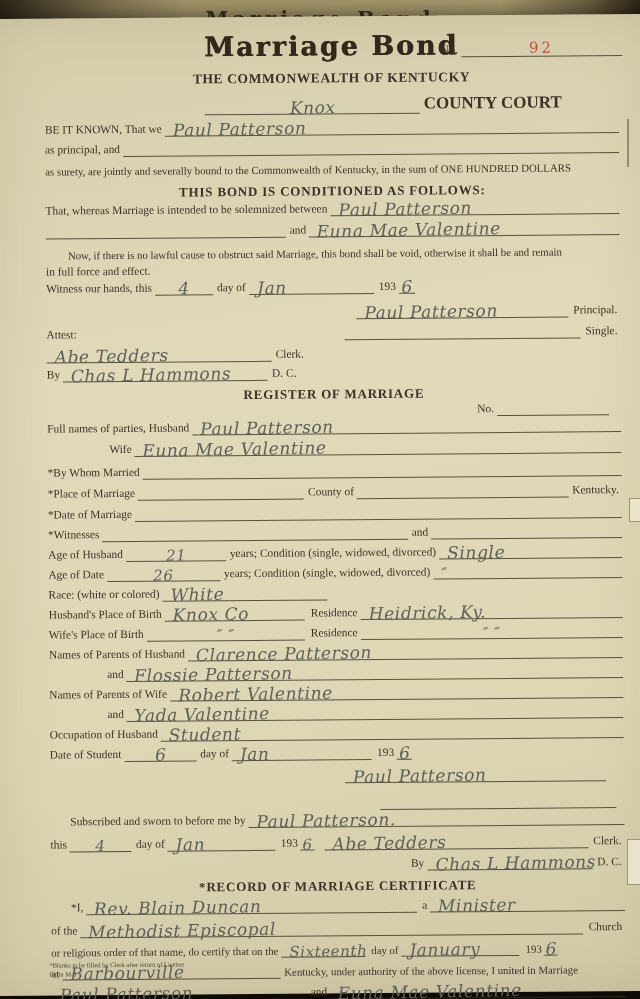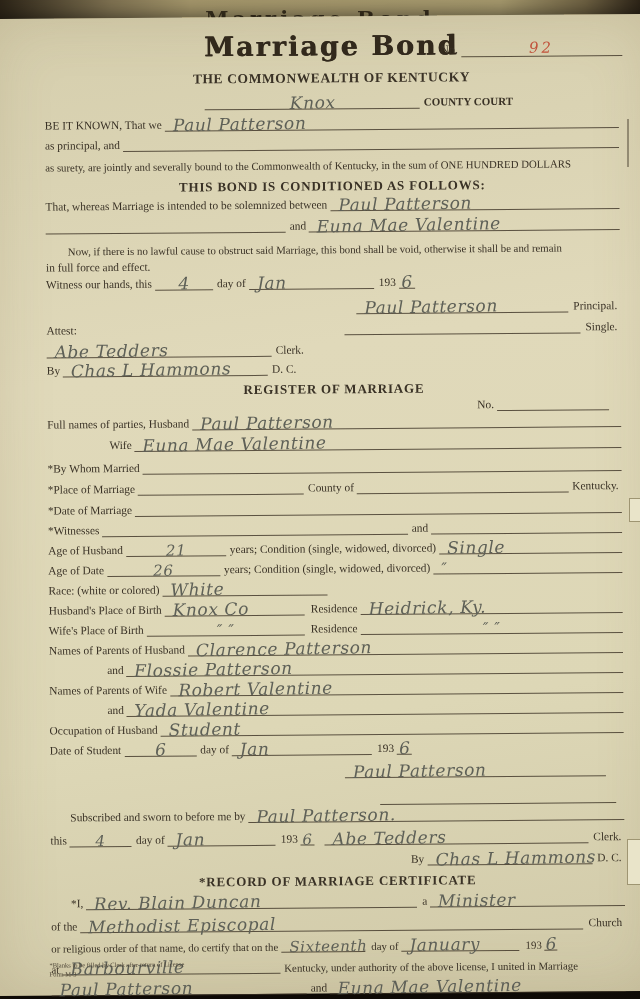--- a/index.html
+++ b/index.html
@@ -27,21 +27,21 @@
     color:#5e6057;font-size:15px;line-height:1;white-space:nowrap;letter-spacing:.6px;
     transform:rotate(-.6deg);}
   .hw.big{font-size:17px;}
   .hw.ctr{left:50%;transform:translateX(-50%) rotate(-.6deg);}
   .title{ text-align:center;font-weight:bold;font-size:27px;letter-spacing:2px;margin-top:8px;
     font-family:"DejaVu Serif",serif;color:#32291c;text-shadow:.6px 0 0 #32291c;}
   .subhead{text-align:center;font-weight:bold;font-size:13.5px;letter-spacing:.6px;margin-top:9px;}
   .sechead{text-align:center;font-weight:bold;font-size:13px;letter-spacing:.8px;}
   .bold{font-weight:bold;}
   .stamp{position:absolute;left:50%;transform:translateX(-50%);bottom:-1px;
-    color:#c1513a;font-size:15px;letter-spacing:3px;font-family:"DejaVu Serif",serif;font-style:italic;}
+    color:#c1513a;font-size:15px;letter-spacing:3px;font-family:"DejaVu Serif",serif;}
   .no-row{position:absolute;top:27px;right:28px;width:182px;display:flex;align-items:flex-end;font-size:12px;}
   .tight{font-size:10.8px;}
   .footnote{position:absolute;left:50px;bottom:16px;font-size:6.5px;color:#4a4234;line-height:1.5;
     font-family:"Liberation Serif",serif;}
   .curl{position:absolute;background:#e9e4c9;border:1px solid #9e9572;box-sizing:border-box;}
   .curl1{right:0;top:498px;width:11px;height:24px;border-right:none;}
   .curl2{right:0;top:839px;width:13px;height:46px;border-right:none;}
   .edge-line{position:absolute;right:11px;top:119px;width:2px;height:48px;background:rgba(45,35,22,.4);}
   .mt2{margin-top:2px}.mt4{margin-top:4px}.mt5{margin-top:5px}.mt6{margin-top:6px}
   .mt7{margin-top:7px}.mt8{margin-top:8px}.mt10{margin-top:10px}.mt12{margin-top:12px}
@@ -66,21 +66,21 @@
       </span>
     </div>
 
     <div class="subhead">THE COMMONWEALTH OF KENTUCKY</div>
 
     <div class="row mt8">
       <span class="sp" style="flex:0 0 160px"></span>
       <span class="fill" style="flex:0 0 215px">
         <span class="hw big ctr">Knox</span>
       </span>
-      <span class="lbl bold" style="font-size:11px;padding-left:4px">COUNTY COURT</span>
+      <span class="lbl bold" style="font-size:17px;padding-left:4px">COUNTY COURT</span>
       <span class="sp grow"></span>
     </div>
 
     <div class="row mt6">
       <span class="lbl">BE IT KNOWN, That we</span>
       <span class="fill">
         <span class="hw big">Paul Patterson</span>
       </span>
     </div>
 

